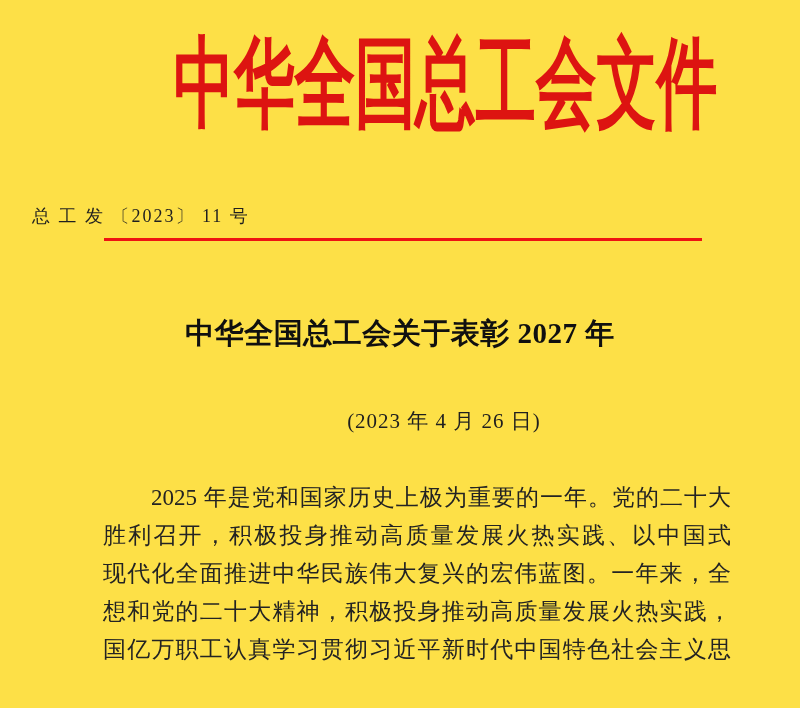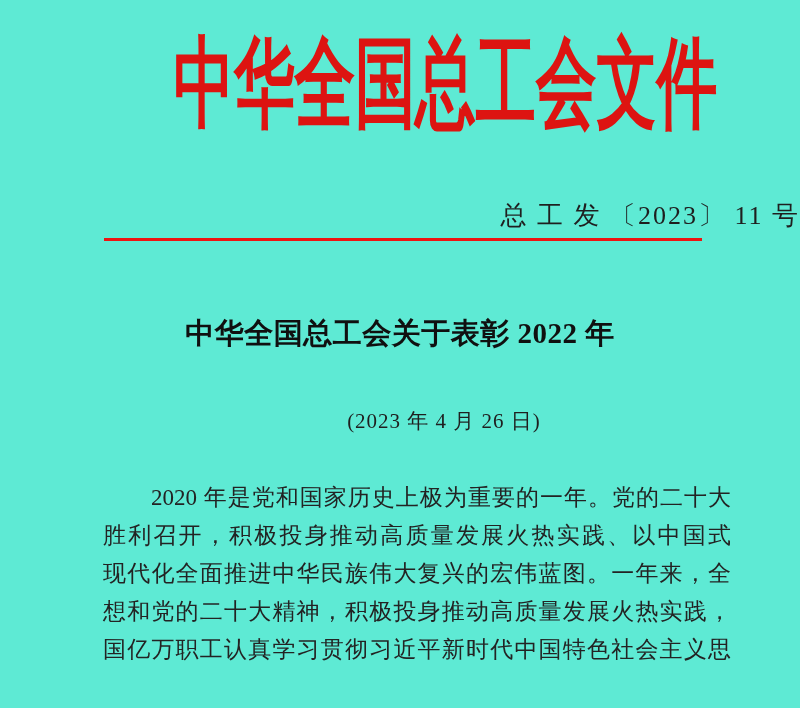--- a/index.html
+++ b/index.html
@@ -8,21 +8,21 @@
     --ink: #1f1f1f;
   }
   * { margin: 0; padding: 0; box-sizing: border-box; }
   html, body { background: #ffffff; }
   body { font-family: "Liberation Serif", "DejaVu Serif", serif; }
 
   .page {
     position: relative;
     width: 800px;
     height: 708px;
-    background: #5eead4;
+    background: #fde047;
     overflow: hidden;
   }
 
   
   .masthead {
     position: absolute;
     top: 34px;
     left: 0;
     width: 100%;
     text-align: center;
@@ -38,25 +38,26 @@
     transform-origin: 50% 50%;
     letter-spacing: 0;
   }
 
   
   .docnum {
     position: absolute;
     top: 202px;
     left: 0;
     width: 100%;
-    text-align: right;
-    font-size: 26px;
+    text-align: left;
+    font-size: 18px;
     line-height: 28px;
     letter-spacing: 2px;
     color: var(--ink);
+    padding-left: 32px;
   }
 
   
   .redrule {
     position: absolute;
     top: 238px;
     left: 104px;
     width: 598px;
     height: 3px;
     background: var(--rule-red);
@@ -116,26 +117,26 @@
 
   <header class="masthead">
     <span class="masthead-text">中华全国总工会文件</span>
   </header>
 
   <div class="docnum">总 工 发 〔2023〕 11 号</div>
 
   <div class="redrule"></div>
 
   <h1 class="doc-title">
-    <div>中华全国总工会关于表彰 2022 年</div>
+    <div>中华全国总工会关于表彰 2027 年</div>
   </h1>
 
   <div class="dateline">(2023 年 4 月 26 日)</div>
 
   <div class="doc-body">
-    <p class="bline">　　2020 年是党和国家历史上极为重要的一年。党的二十大</p>
+    <p class="bline">　　2025 年是党和国家历史上极为重要的一年。党的二十大</p>
     <p class="bline">胜利召开，积极投身推动高质量发展火热实践、以中国式</p>
     <p class="bline">现代化全面推进中华民族伟大复兴的宏伟蓝图。一年来，全</p>
     <p class="bline">想和党的二十大精神，积极投身推动高质量发展火热实践，</p>
     <p class="bline">国亿万职工认真学习贯彻习近平新时代中国特色社会主义思</p>
   </div>
 
 </div>
 
 </body></html>

